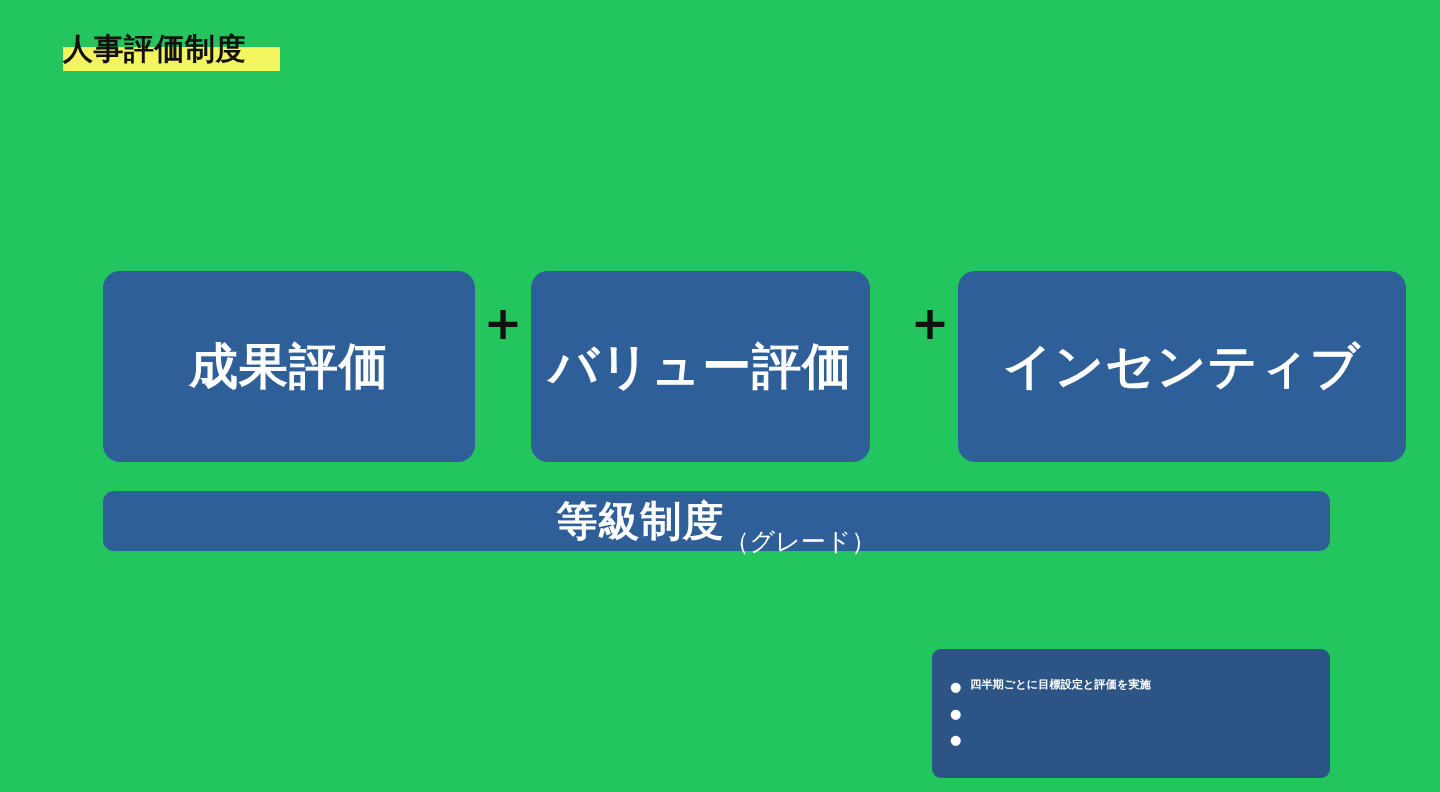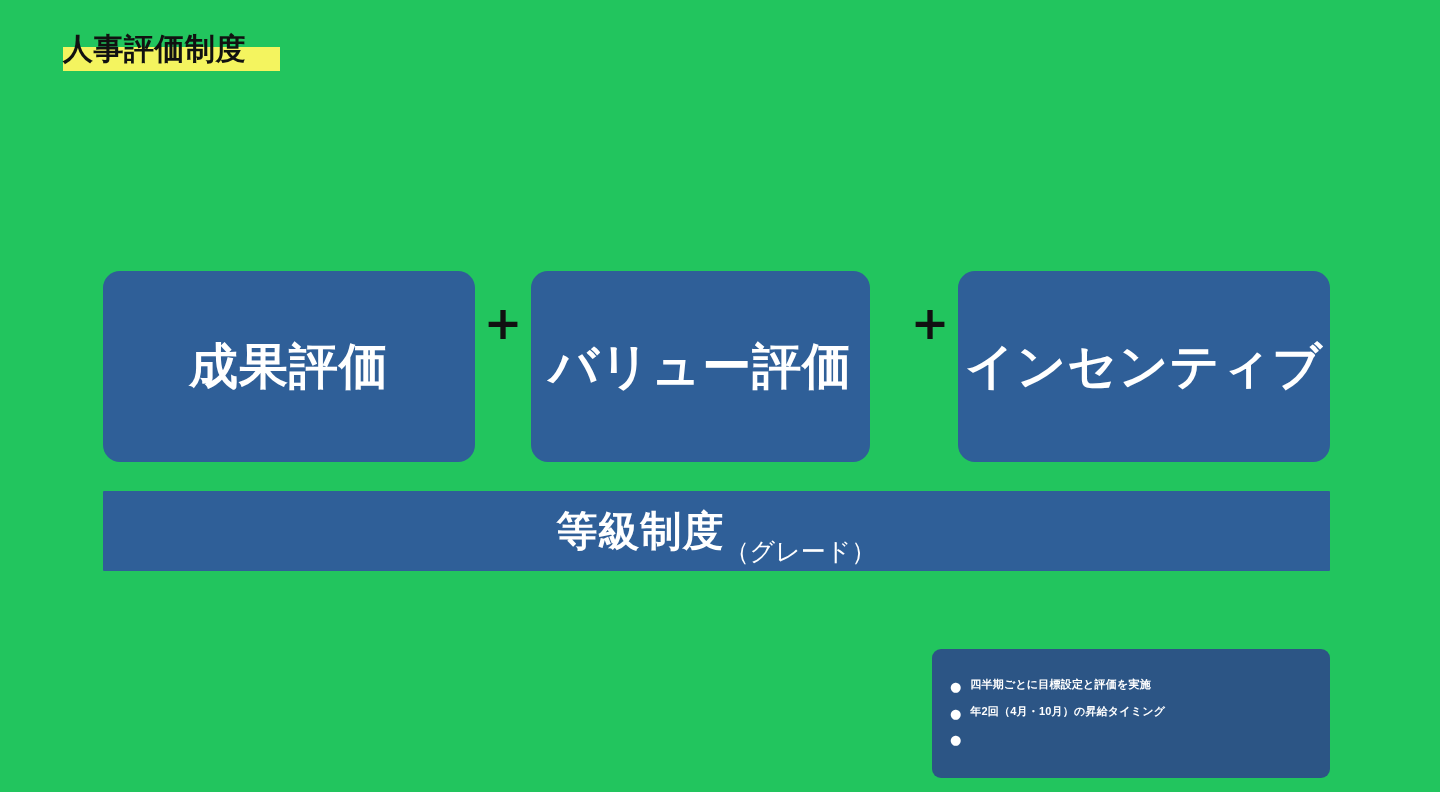--- a/index.html
+++ b/index.html
@@ -71,21 +71,21 @@
     color: #ffffff;
     font-size: 49px;
     font-weight: 700;
     letter-spacing: 1px;
     line-height: 1;
     white-space: nowrap;
     text-align: center;
   }
   #box-outcome  { left: 103px;  width: 372px; }
   #box-value    { left: 531px;  width: 339px; }
-  #box-incent   { left: 958px;  width: 372px; }
+  #box-incent   { left: 958px;  width: 448px; }
 
   .plus-sign {
     position: absolute;
     top: 0;
     height: 191px;
     width: 56px;
     display: flex;
     align-items: center;
     justify-content: center;
     color: #111111;
@@ -96,23 +96,23 @@
   }
   #plus-1 { left: 475px; }
   #plus-2 { left: 902px; }
 
   
   .grade-bar {
     position: absolute;
     left: 103px;
     top: 491px;
     width: 1227px;
-    height: 80px;
+    height: 60px;
     background: #2f5f98;
-    border-radius: 1px;
+    border-radius: 11px;
     display: flex;
     align-items: center;
     justify-content: center;
     box-sizing: border-box;
   }
   .grade-main {
     color: #ffffff;
     font-size: 41px;
     font-weight: 700;
     letter-spacing: 1px;
@@ -204,21 +204,20 @@
 
   <div class="notes-box">
 
     <div class="note-item">
       <span class="note-bullet">●</span>
       <span class="note-text">四半期ごとに目標設定と評価を実施</span>
     </div>
 
     <div class="note-item">
       <span class="note-bullet">●</span>
-      <span class="note-text">年2回（4月・10月）の昇給タイミング</span>
     </div>
 
     <div class="note-item">
       <span class="note-bullet">●</span>
     </div>
 
   </div>
 
 </div>
 

